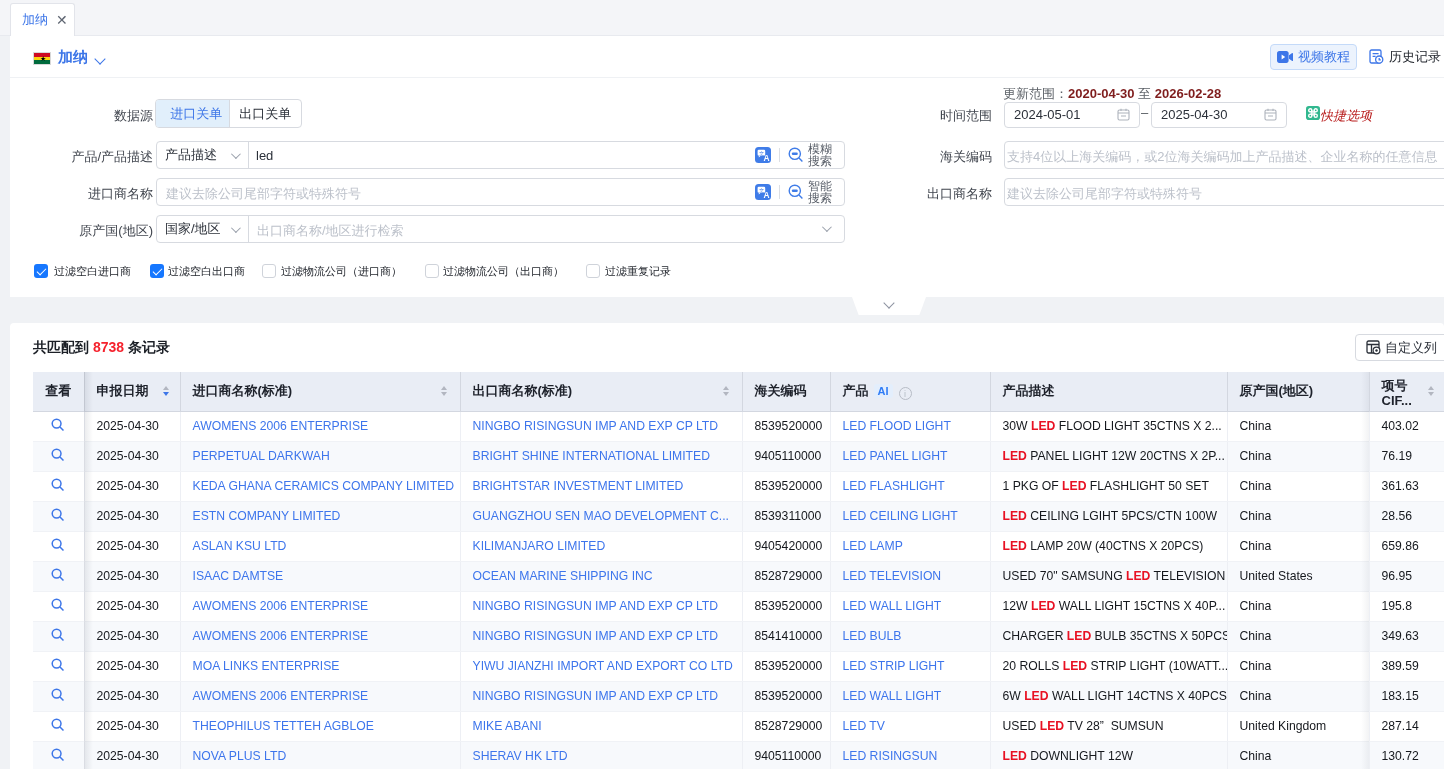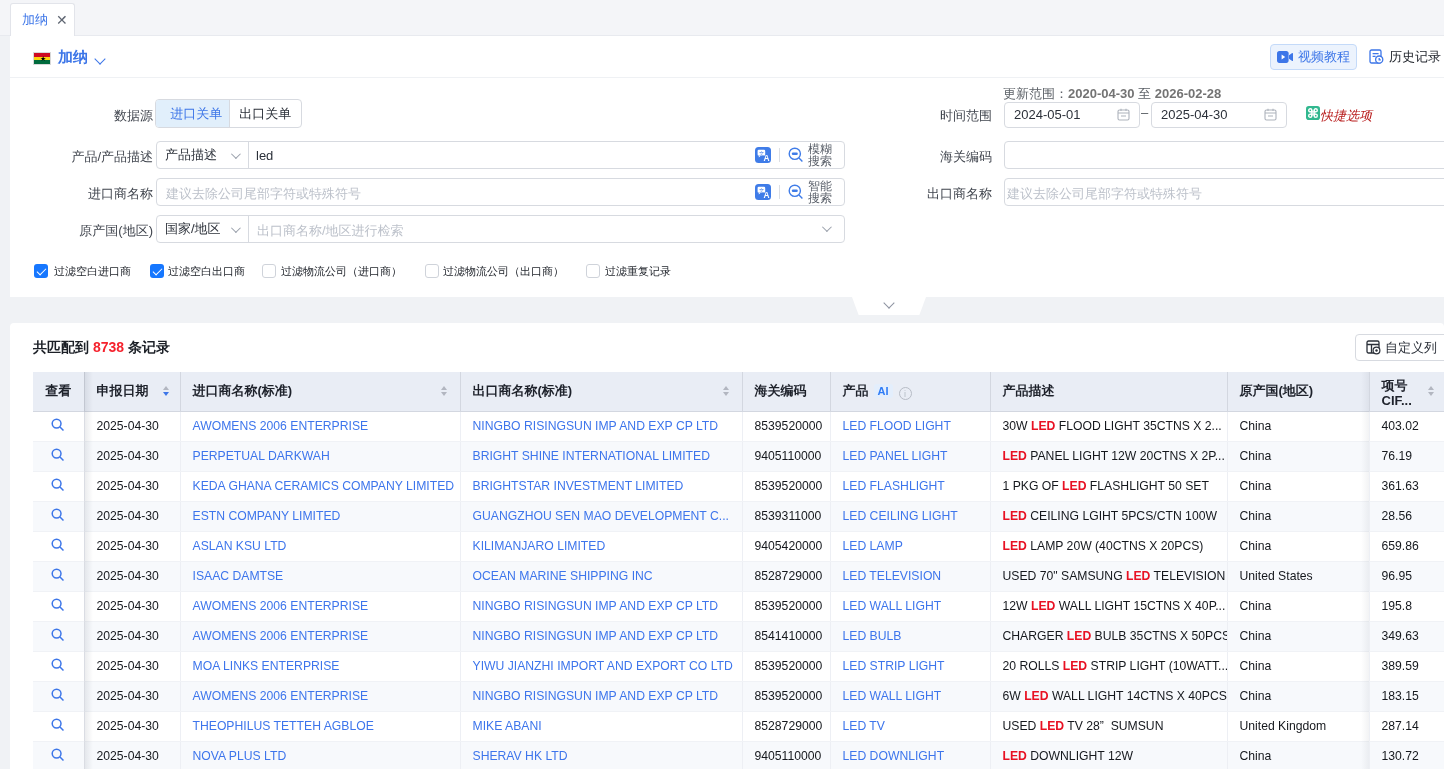--- a/index.html
+++ b/index.html
@@ -31,21 +31,21 @@
 
 .flabel { position:absolute; text-align:right; color:#40454e; font-size:13px; }
 .inp { position:absolute; background:#fff; border:1px solid #d7dae0; border-radius:4px; }
 .ph { color:#bcc1ca; font-size:13px; white-space:nowrap; }
 #seg { position:absolute; left:145px; top:63px; width:147px; height:29px; border:1px solid #d7dae0; border-radius:4px; overflow:hidden; display:flex; background:#fff; }
 #seg .s1 { width:73px; background:#e1effb; color:#3d76e8; display:flex; align-items:center; justify-content:center; font-size:13px;padding-left:8px; }
 #seg .s2 { width:73px; color:#2b3039; display:flex; align-items:center; justify-content:center; font-size:13px; border-left:1px solid #d7dae0; }
 .selbox { position:absolute; display:flex; align-items:center; justify-content:space-between; padding:0 10px 0 9px; color:#2b3039; }
 .gchev { width:7px; height:7px; border-right:1.3px solid #9aa0ab; border-bottom:1.3px solid #9aa0ab; transform:rotate(45deg) translateY(-2px); }
 #upd { position:absolute; left:993px; top:49px; font-size:13px; color:#5c6167; }
-#upd b { color:#737373; }
+#upd b { color:#7f1d1d; }
 .icl { position:absolute; display:flex; align-items:center; }
 .sep { width:1px; height:14px; background:#dcdfe4; margin:0 8px; }
 .srch2 { font-size:12px; line-height:12.5px; color:#595f69; margin-left:4px; }
 
 .cb { position:absolute; top:228px; width:14px; height:14px; border-radius:3px; }
 .cb.on { background:#1677ff; }
 .cb.on:after { content:""; position:absolute; left:4.5px; top:1.5px; width:4px; height:8px; border-right:1.8px solid #fff; border-bottom:1.8px solid #fff; transform:rotate(45deg); }
 .cb.off { background:#fff; border:1px solid #cfd3da; }
 .cbl { position:absolute; top:228px; font-size:11px; color:#23272e; }
 
@@ -195,20 +195,21 @@
           <circle cx="4.6" cy="4.6" r="1.7"></circle>
           <circle cx="10.4" cy="4.6" r="1.7"></circle>
           <circle cx="4.6" cy="10.4" r="1.7"></circle>
           <circle cx="10.4" cy="10.4" r="1.7"></circle>
           <path d="M4.6 6.3h5.8M4.6 8.7h5.8M6.3 4.6v5.8M8.7 4.6v5.8"></path>
         </g>
       </svg></div>
   <div class="abs" style="left:1310px; top:71px; color:#b91c1c;font-style:italic;">快捷选项</div>
 
   <div class="inp" style="left:994px; top:105px; width:460px; height:28px;"></div>
+  <div class="abs ph" style="left:997px; top:112px;">支持4位以上海关编码，或2位海关编码加上产品描述、企业名称的任意信息</div>
   <div class="inp" style="left:994px; top:142px; width:460px; height:28px;"></div>
   <div class="abs ph" style="left:997px; top:149px;">建议去除公司尾部字符或特殊符号</div>
 
   <div class="cb on" style="left:24px;"></div>
     <div class="cbl" style="left:44px;">过滤空白进口商</div>
   <div class="cb on" style="left:140px;"></div>
     <div class="cbl" style="left:158px;">过滤空白出口商</div>
   <div class="cb off" style="left:252px;"></div>
     <div class="cbl" style="left:271px;">过滤物流公司（进口商）</div>
   <div class="cb off" style="left:415px;"></div>
@@ -426,21 +427,21 @@
   </tr>
   <tr class="alt">
     <td class="c"><svg width="14" height="14" viewBox="0 0 14 14">
                 <circle cx="5.6" cy="5.6" r="4.4" fill="none" stroke="#3d76e8" stroke-width="1.5"></circle>
                 <path d="M9 9l3.5 3.5" stroke="#3d76e8" stroke-width="1.5"></path>
               </svg></td>
     <td>2025-04-30</td>
     <td><a class="lk">NOVA PLUS LTD</a></td>
     <td><a class="lk">SHERAV HK LTD</a></td>
     <td>9405110000</td>
-    <td><a class="lk">LED DOWNLIGHT</a></td>
+    <td><a class="lk">LED RISINGSUN</a></td>
     <td><span class="led">LED</span> DOWNLIGHT 12W</td>
     <td>China</td>
     <td>130.72</td>
   </tr>
   </tbody>
       </table>
   </div>
   <div style="position:absolute; left:74px; top:49px; width:9px; height:397px; background:linear-gradient(to right, rgba(40,50,70,0.10), rgba(40,50,70,0)); pointer-events:none;"></div>
   <div style="position:absolute; left:1351px; top:49px; width:8px; height:397px; background:linear-gradient(to left, rgba(40,50,70,0.06), rgba(40,50,70,0)); pointer-events:none;"></div>
 </div>

